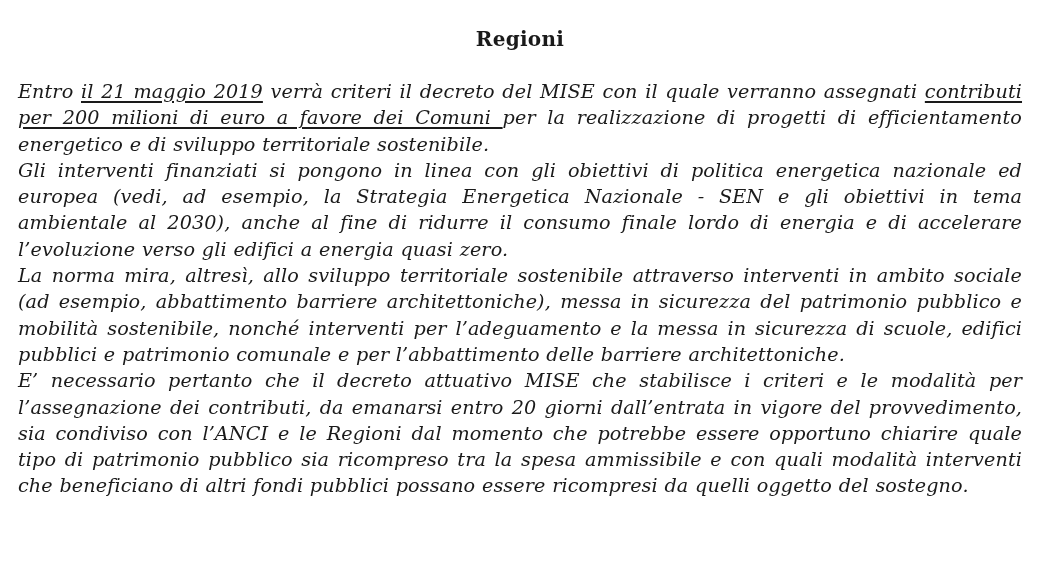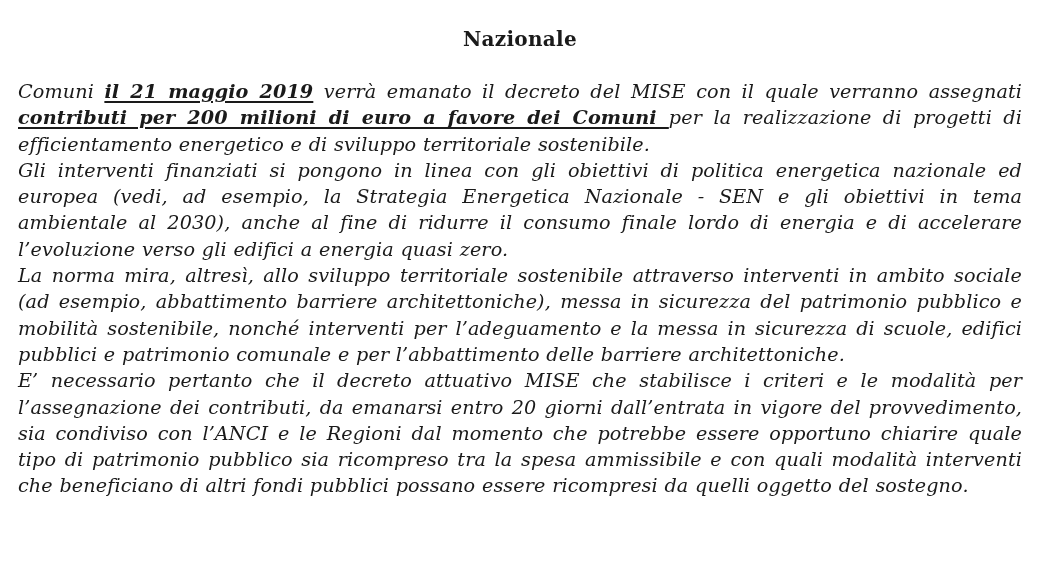--- a/index.html
+++ b/index.html
@@ -40,34 +40,34 @@
       margin: 0;
       font-style: italic;
       font-size: 19.2px;
       line-height: 26.3px;
       text-align: justify;
       text-align-last: left;
       letter-spacing: 0.1px;
       word-spacing: 0.5px;
     }
     .hl {
-      font-weight: bold;
+      font-weight: normal;
       text-decoration: underline;
       text-decoration-thickness: 1.5px;
       text-underline-offset: 3px;
     }
   </style>
 </head>
 <body>
 
 <div class="page">
-  <h1 class="title">Nazionale</h1>
+  <h1 class="title">Regioni</h1>
 
   <div class="body-text">
-    <p class="para"><span>Comuni </span><span class="hl">il 21 maggio 2019</span><span> verrà emanato il decreto del MISE con il quale verranno assegnati </span><span class="hl">contributi per 200 milioni di euro a favore dei Comuni </span><span>per la realizzazione di progetti di efficientamento energetico e di sviluppo territoriale sostenibile.</span></p>
+    <p class="para"><span>Entro </span><span class="hl">il 21 maggio 2019</span><span> verrà criteri il decreto del MISE con il quale verranno assegnati </span><span class="hl">contributi per 200 milioni di euro a favore dei Comuni </span><span>per la realizzazione di progetti di efficientamento energetico e di sviluppo territoriale sostenibile.</span></p>
 
     <p class="para">Gli interventi finanziati si pongono in linea con gli obiettivi di politica energetica nazionale ed europea (vedi, ad esempio, la Strategia Energetica Nazionale - SEN e gli obiettivi in tema ambientale al 2030), anche al fine di ridurre il consumo finale lordo di energia e di accelerare l’evoluzione verso gli edifici a energia quasi zero.</p>
 
     <p class="para">La norma mira, altresì, allo sviluppo territoriale sostenibile attraverso interventi in ambito sociale (ad esempio, abbattimento barriere architettoniche), messa in sicurezza del patrimonio pubblico e mobilità sostenibile, nonché interventi per l’adeguamento e la messa in sicurezza di scuole, edifici pubblici e patrimonio comunale e per l’abbattimento delle barriere architettoniche.</p>
 
     <p class="para">E’ necessario pertanto che il decreto attuativo MISE che stabilisce i criteri e le modalità per l’assegnazione dei contributi, da emanarsi entro 20 giorni dall’entrata in vigore del provvedimento, sia condiviso con l’ANCI e le Regioni dal momento che potrebbe essere opportuno chiarire quale tipo di patrimonio pubblico sia ricompreso tra la spesa ammissibile e con quali modalità interventi che beneficiano di altri fondi pubblici possano essere ricompresi da quelli oggetto del sostegno.</p>
   </div>
 </div>
 
 </body></html>

